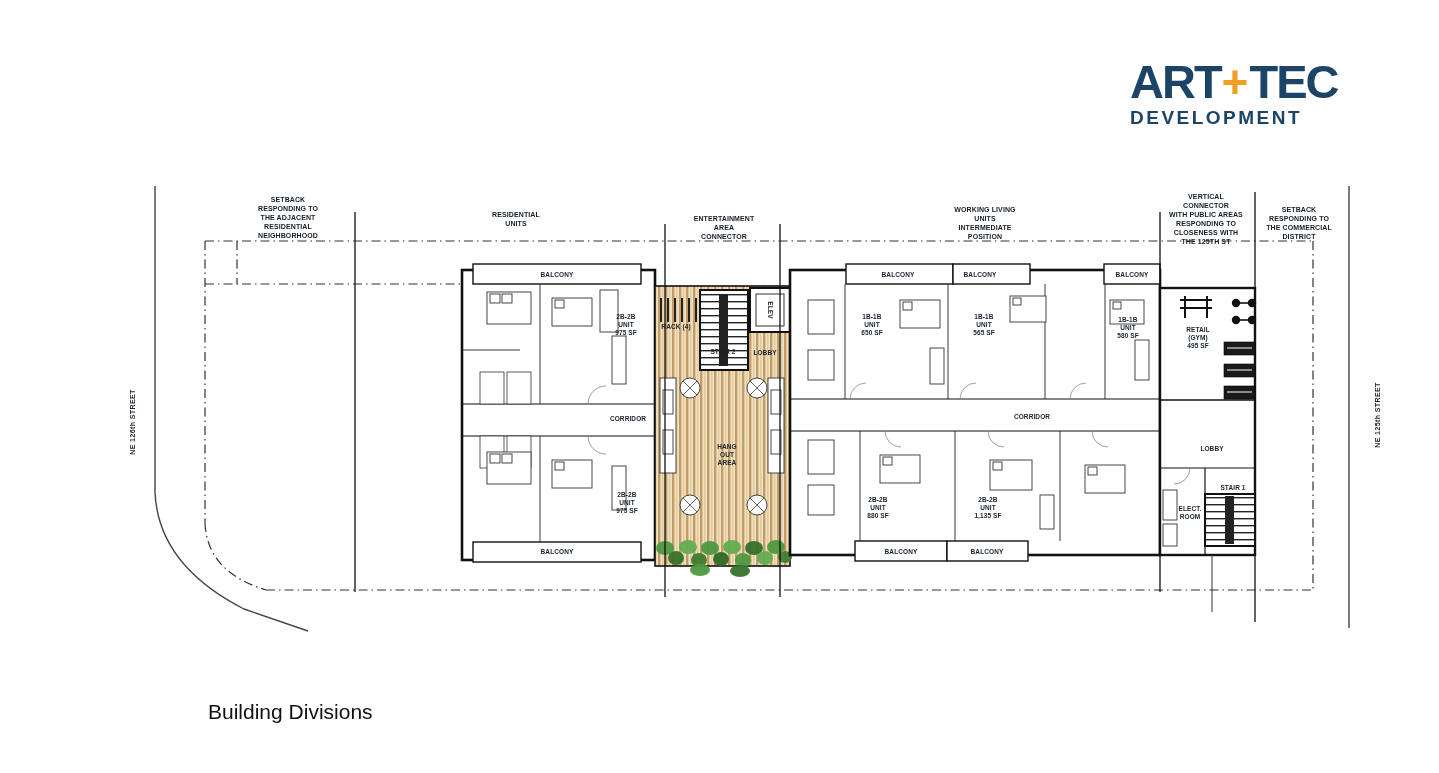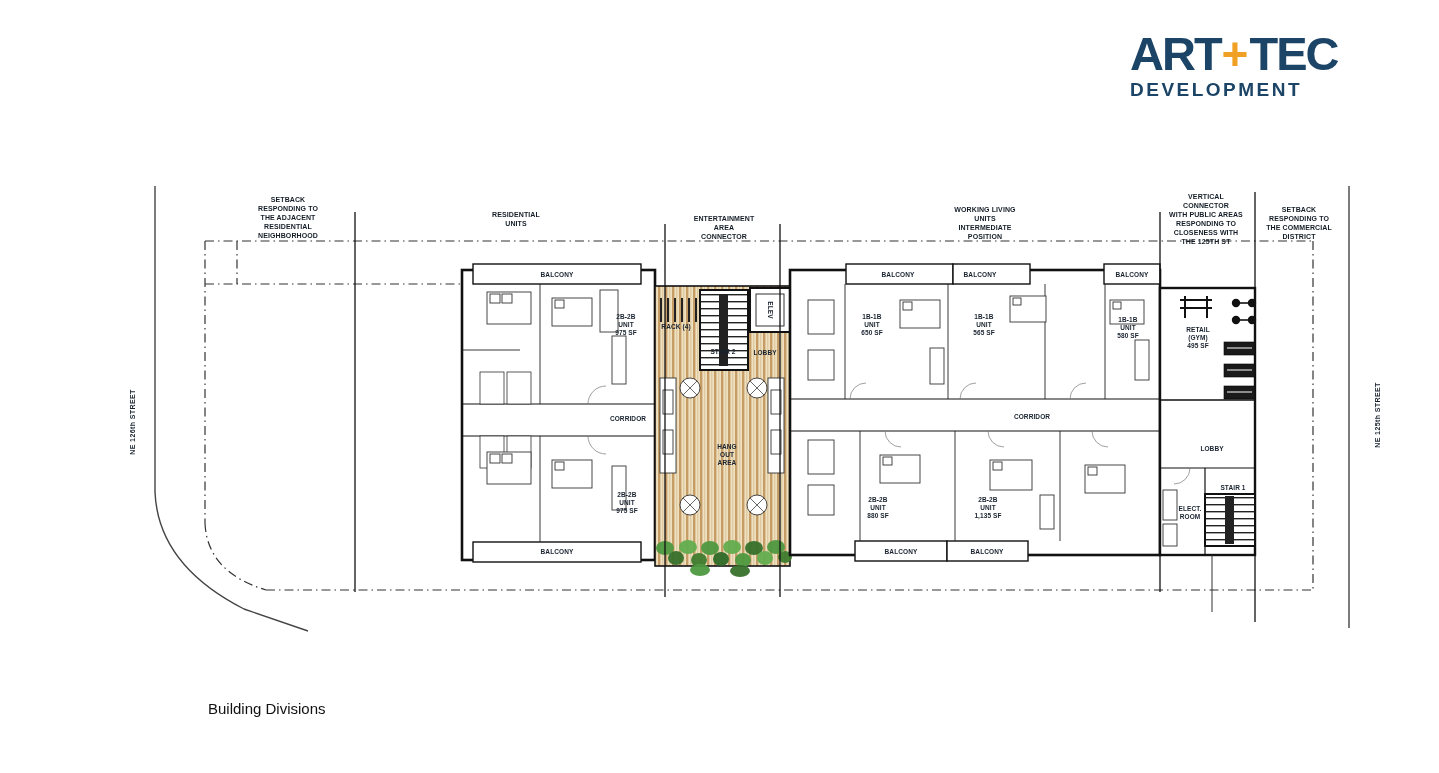--- a/index.html
+++ b/index.html
@@ -1,25 +1,25 @@
 <!DOCTYPE html>
 <html><head>
 <meta charset="utf-8">
 <style>
   html,body{margin:0;padding:0;background:#fff;}
   #app{position:relative;width:1439px;height:773px;background:#ffffff;overflow:hidden;
        font-family:"Liberation Sans", sans-serif;}
   
   .logo{position:absolute;top:30px;left:1130px;width:250px;text-align:left;line-height:1;}
   .logo-line1{display:flex;align-items:center;font-weight:800;font-size:47px;
-              letter-spacing:-2px;color:#1b4466;}
+              letter-spacing:-2px;color:#1b4466;margin-top:28px;}
   .logo-plus{color:#f0a125;font-size:46px;margin:0 1px;letter-spacing:0;}
   .logo-line2{font-weight:800;font-size:19px;letter-spacing:2.5px;color:#1b4466;margin-top:3px;}
   
-  .caption{position:absolute;left:208px;top:700px;font-size:15px;color:#111;}
+  .caption{position:absolute;left:208px;top:700px;font-size:21px;color:#111;}
   
   .zone-label{position:absolute;transform:translate(-50%,-50%);font-size:7px;font-weight:700;
               color:#141d27;text-align:center;white-space:pre-line;line-height:1.3;letter-spacing:.1px;}
   .plan-label{position:absolute;transform:translate(-50%,-50%);font-size:6.5px;font-weight:700;
               color:#18222e;text-align:center;white-space:pre-line;line-height:1.25;letter-spacing:.1px;}
   .street-label{position:absolute;transform:translate(-50%,-50%) rotate(-90deg);font-size:7px;
               font-weight:700;color:#18222e;letter-spacing:.4px;white-space:nowrap;}
   .rot90{transform:translate(-50%,-50%) rotate(90deg);}
   svg{position:absolute;left:0;top:0;}
 </style>

